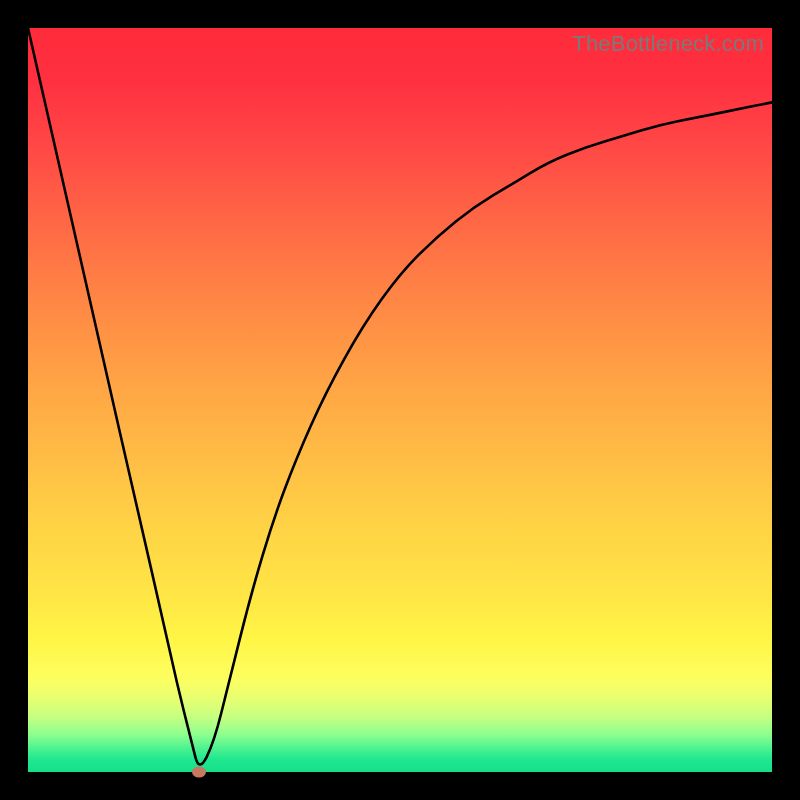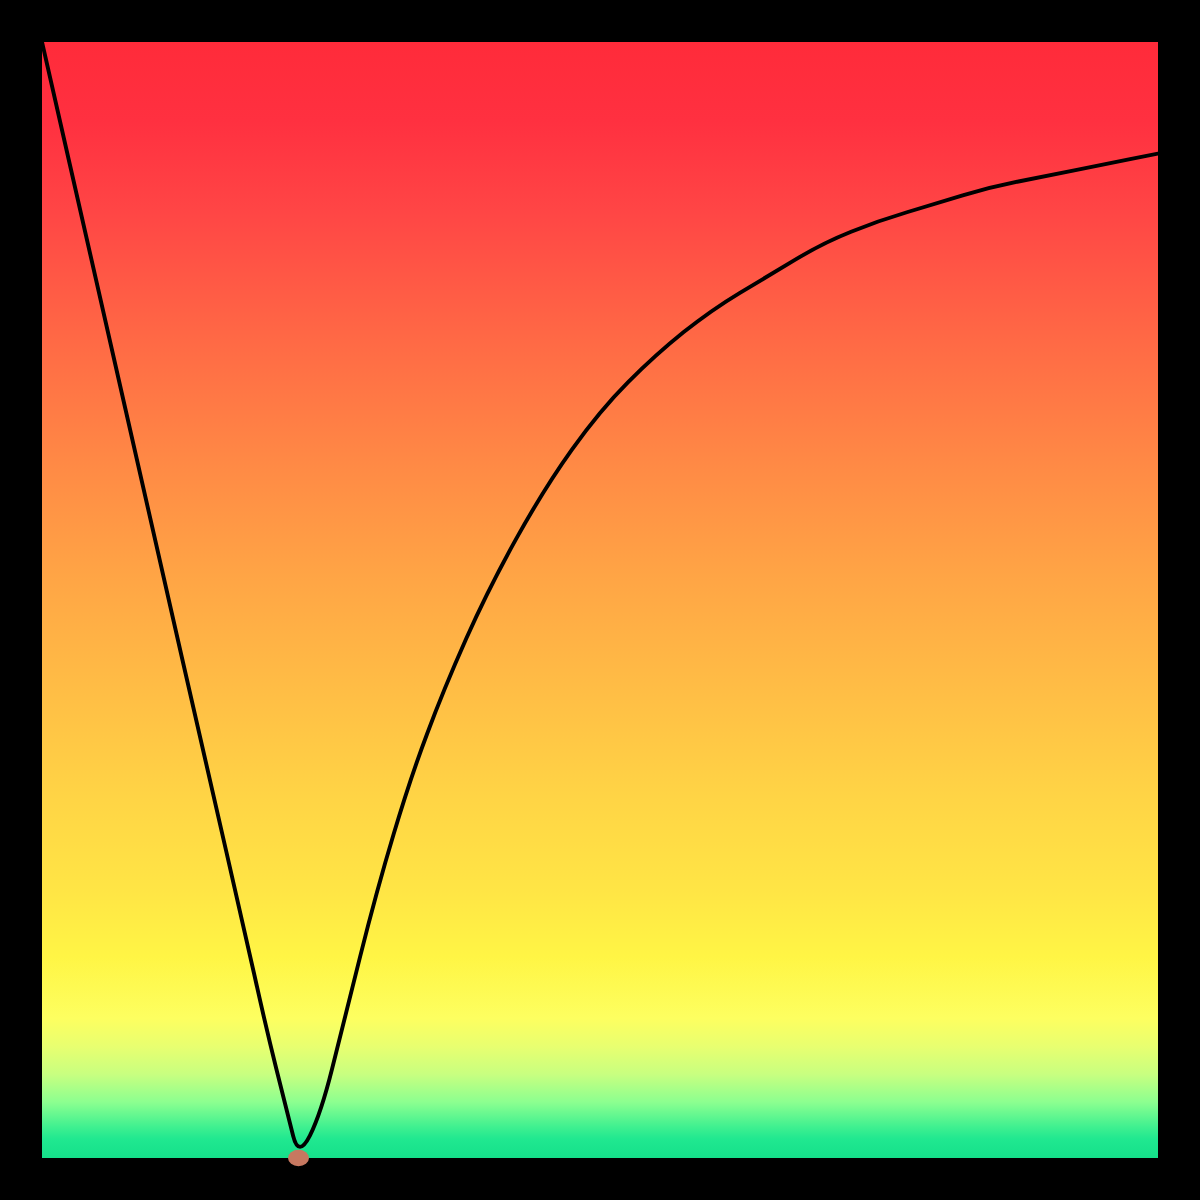--- a/index.html
+++ b/index.html
@@ -65,18 +65,19 @@
     border-radius: 50%;
     background: #c77860;
     transform: translate(-50%, -50%);
   }
 </style>
 </head>
 <body>
 
 <div class="outer">
   <div class="plot">
+    <div class="watermark">TheBottleneck.com</div>
     <svg class="curve" viewBox="0 0 744 744" preserveAspectRatio="none">
       <path id="curve-path" d="M 0.0 0.0 Q 0.0 0.0 18.6 81.8 Q 37.2 163.7 55.8 245.5 Q 74.4 327.4 93.0 409.2 Q 111.6 491.0 122.8 539.4 Q 133.9 587.8 141.4 621.2 Q 148.8 654.7 156.2 684.5 Q 163.7 714.2 167.4 729.1 Q 171.1 744.0 178.6 729.1 Q 186.0 714.2 193.4 684.5 Q 200.9 654.7 212.0 610.1 Q 223.2 565.4 234.4 528.2 Q 245.5 491.0 256.7 461.3 Q 267.8 431.5 282.7 398.0 Q 297.6 364.6 316.2 331.1 Q 334.8 297.6 353.4 271.6 Q 372.0 245.5 390.6 226.9 Q 409.2 208.3 427.8 193.4 Q 446.4 178.6 465.0 167.4 Q 483.6 156.2 502.2 145.1 Q 520.8 133.9 539.4 126.5 Q 558.0 119.0 576.6 113.5 Q 595.2 107.9 613.8 102.3 Q 632.4 96.7 651.0 93.0 Q 669.6 89.3 688.2 85.6 Q 706.8 81.8 725.4 78.1 T 744.0 74.4" fill="none" stroke="#000" stroke-width="2.6" stroke-linejoin="round" stroke-linecap="round"></path>
     </svg>
     <div class="optimum" id="optimum-dot" style="left: 171.12px; top: 744px;"></div>
   </div>
 </div>
 
 </body></html>

